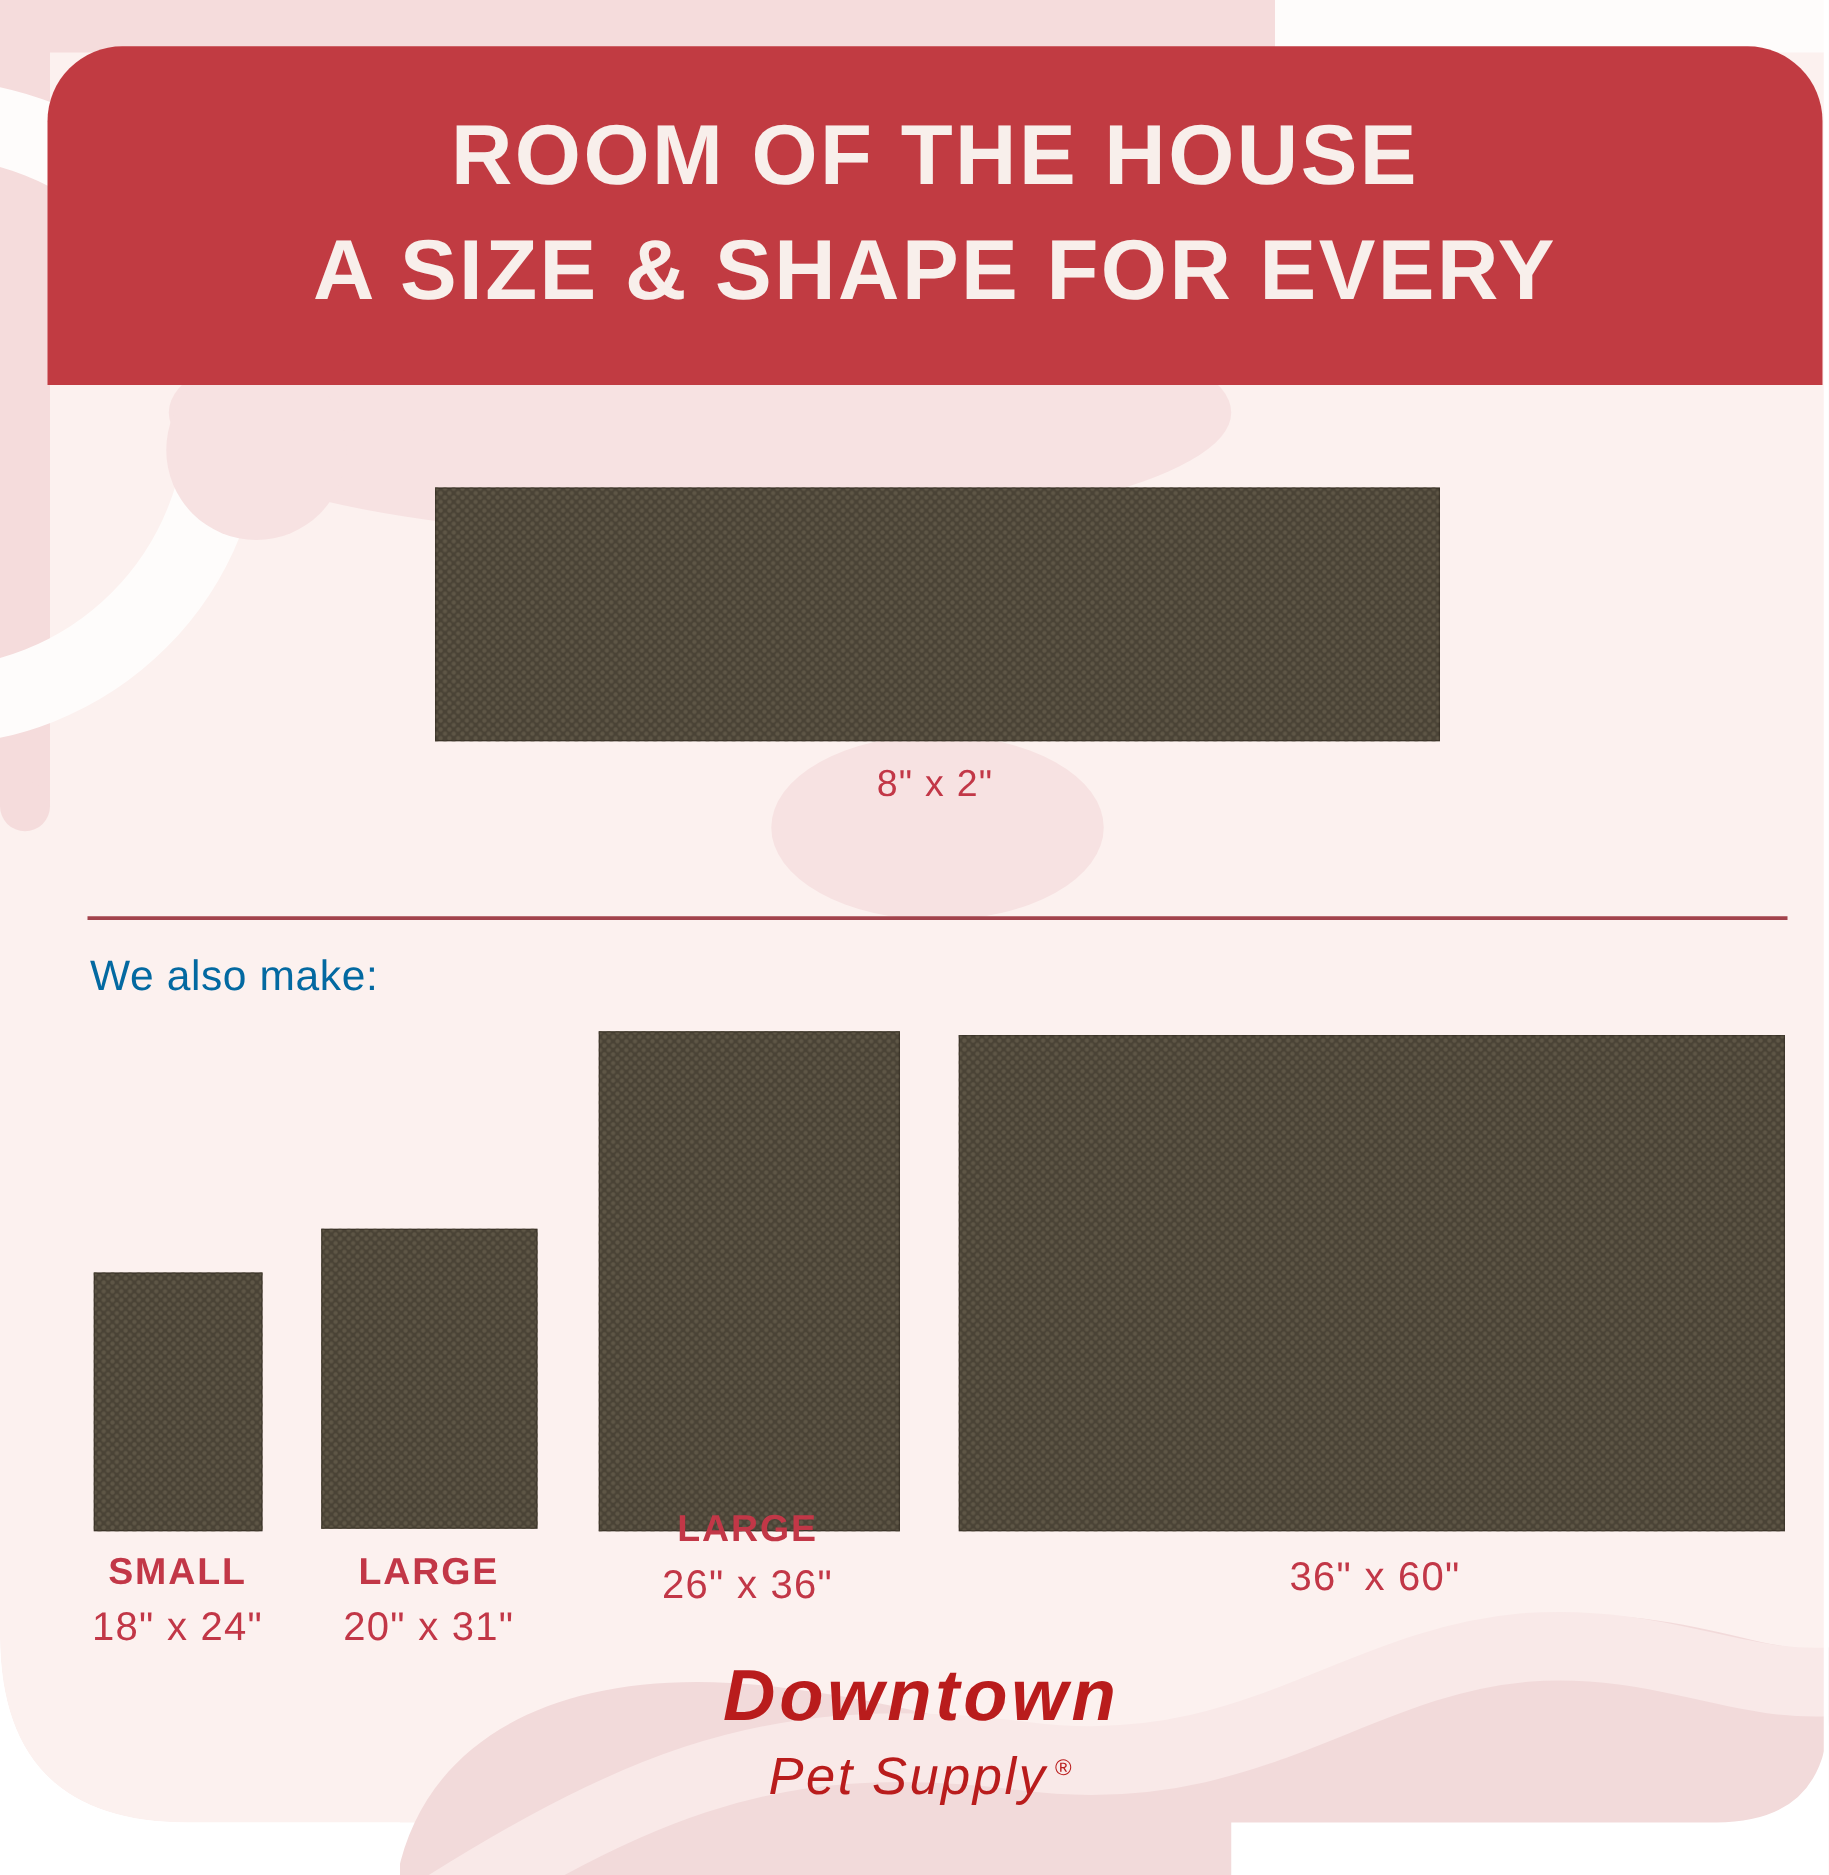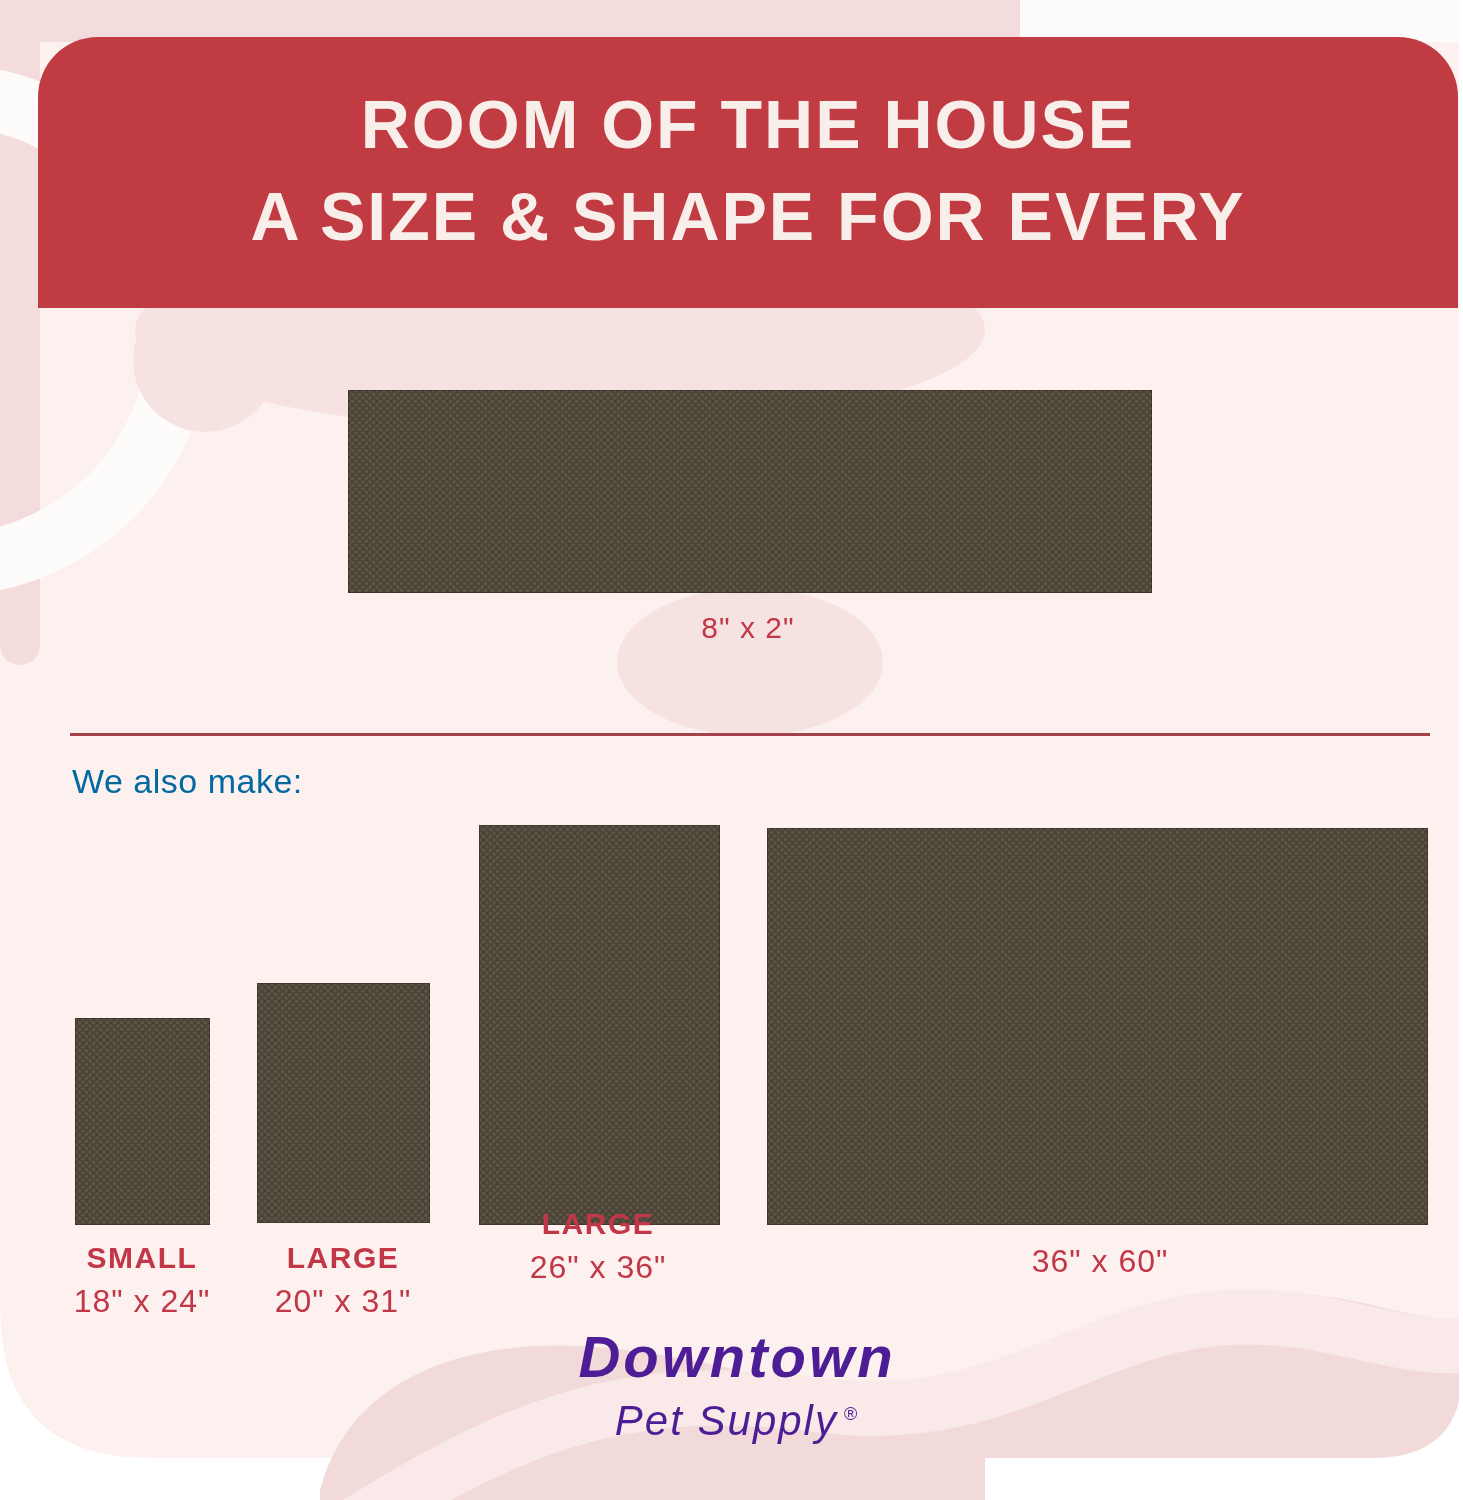--- a/index.html
+++ b/index.html
@@ -51,21 +51,21 @@
   .lbl-small {left:30px; top:1238px;width:224px;}
   .lbl-medium{left:231px;top:1238px;width:224px;}
   .lbl-large {left:486px;top:1204px;width:224px;}
   .lbl-xlarge{left:988px;top:1238px;width:224px;}
 
   
   .divider{left:70px;top:733px;width:1360px;height:3px;background:#a2434c;}
   .also-make{left:72px;top:762px;font-size:34px;color:#0369a1;letter-spacing:0.5px;}
 
   
-  .brand{left:437px;top:1326px;width:600px;text-align:center;color:#4c1d95;}
+  .brand{left:437px;top:1326px;width:600px;text-align:center;color:#b91c1c;}
   .brand-line1{font-size:58px;font-weight:bold;font-style:italic;letter-spacing:3px;line-height:62px;}
   .brand-line2{font-size:42px;font-style:italic;letter-spacing:2px;line-height:48px;margin-top:2px;}
   .brand-reg{font-size:18px;vertical-align:super;font-style:normal;margin-left:6px;}
 </style>
 </head>
 <body>
 
 <svg class="bg-svg" viewBox="0 0 1463 1500" xmlns="http://www.w3.org/2000/svg">
 
   <rect x="0" y="0" width="1463" height="1500" fill="#ffffff"></rect>

